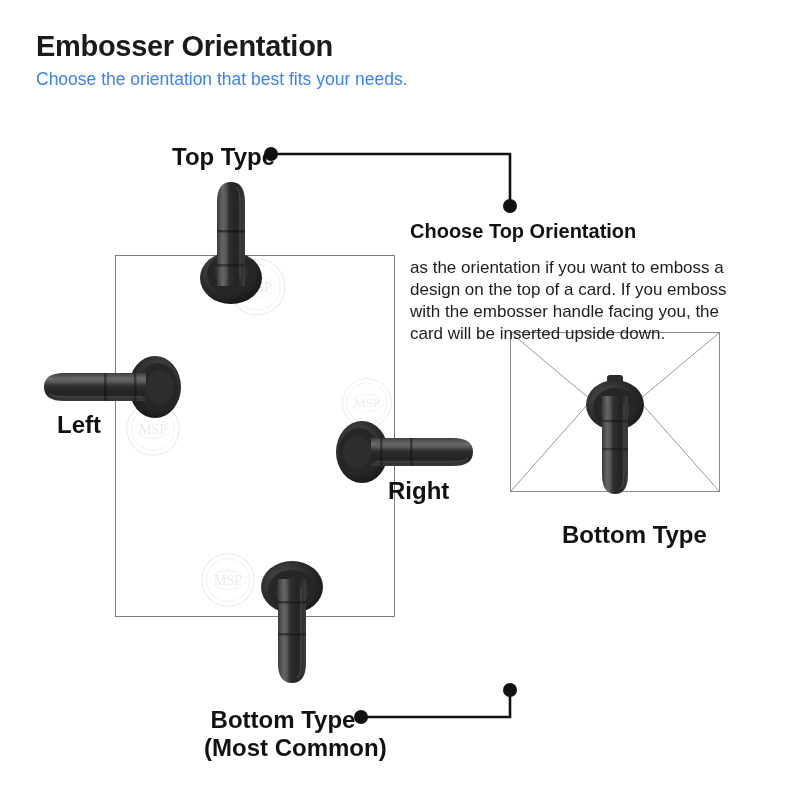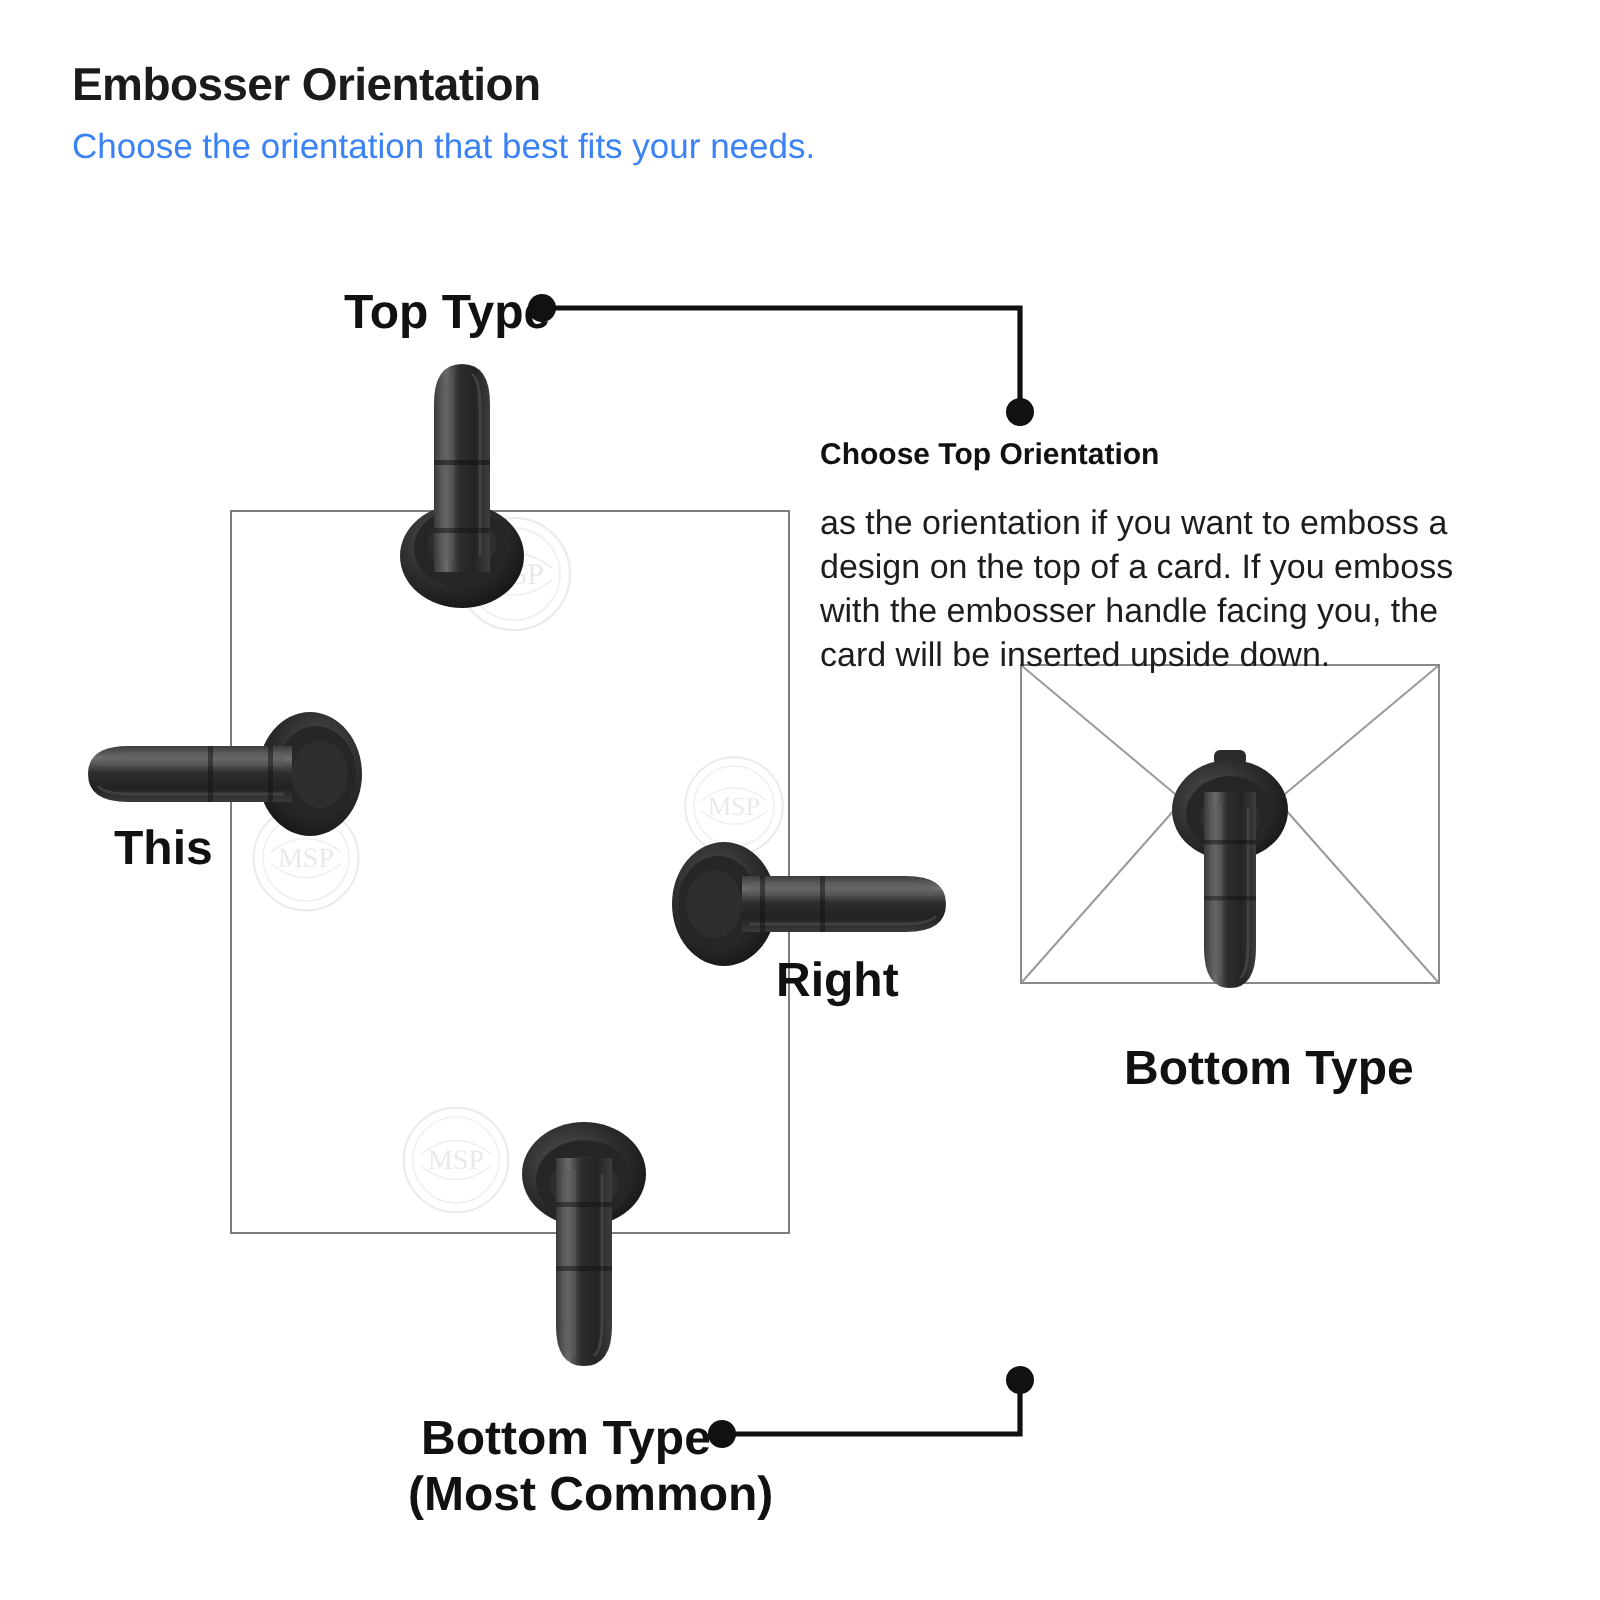--- a/index.html
+++ b/index.html
@@ -18,21 +18,21 @@
   }
 
   
   #header {
     position: absolute;
     left: 36px;
     top: 30px;
     width: 600px;
   }
   #page-title {
-    font-size: 23px;
+    font-size: 29px;
     font-weight: bold;
     letter-spacing: -0.3px;
     line-height: 1.12;
     color: #1b1b1b;
     margin: 0;
   }
   #page-subtitle {
     font-size: 17.5px;
     font-weight: normal;
     line-height: 1.2;
@@ -98,21 +98,21 @@
   .leader svg { display: block; }
 
   
   .desc-block {
     position: absolute;
     width: 320px;
   }
   #desc-top    { left: 410px; top: 219px; }
   #desc-bottom { left: 410px; top: 555px; }
   .desc-heading {
-    font-size: 15px;
+    font-size: 20px;
     font-weight: bold;
     color: #111111;
     line-height: 1.22;
     margin: 0;
   }
   .desc-body {
     font-size: 17px;
     font-weight: normal;
     color: #1d1d1d;
     line-height: 1.29;
@@ -327,21 +327,21 @@
   <div class="leader" style="left:352px; top:681px; width:170px; height:52px;">
     <svg width="170" height="52" viewBox="0 0 170 52" aria-hidden="true">
       <path d="M9 36 L158 36 L158 9" fill="none" stroke="#111111" stroke-width="2.6"></path>
       <circle cx="9" cy="36" r="7" fill="#111111"></circle>
       <circle cx="158" cy="9" r="7" fill="#111111"></circle>
     </svg>
   </div>
 
   <div class="diagram-label" id="label-top-type">Top Type</div>
 
-  <div class="diagram-label" id="label-left">This</div>
+  <div class="diagram-label" id="label-left">Left</div>
 
   <div class="diagram-label" id="label-right">Right</div>
 
   <div class="diagram-label" id="label-bottom-env">Bottom Type</div>
 
   <div class="diagram-label" id="label-bottom-main">
     <div>Bottom Type</div>
     <div>(Most Common)</div>
   </div>
 

